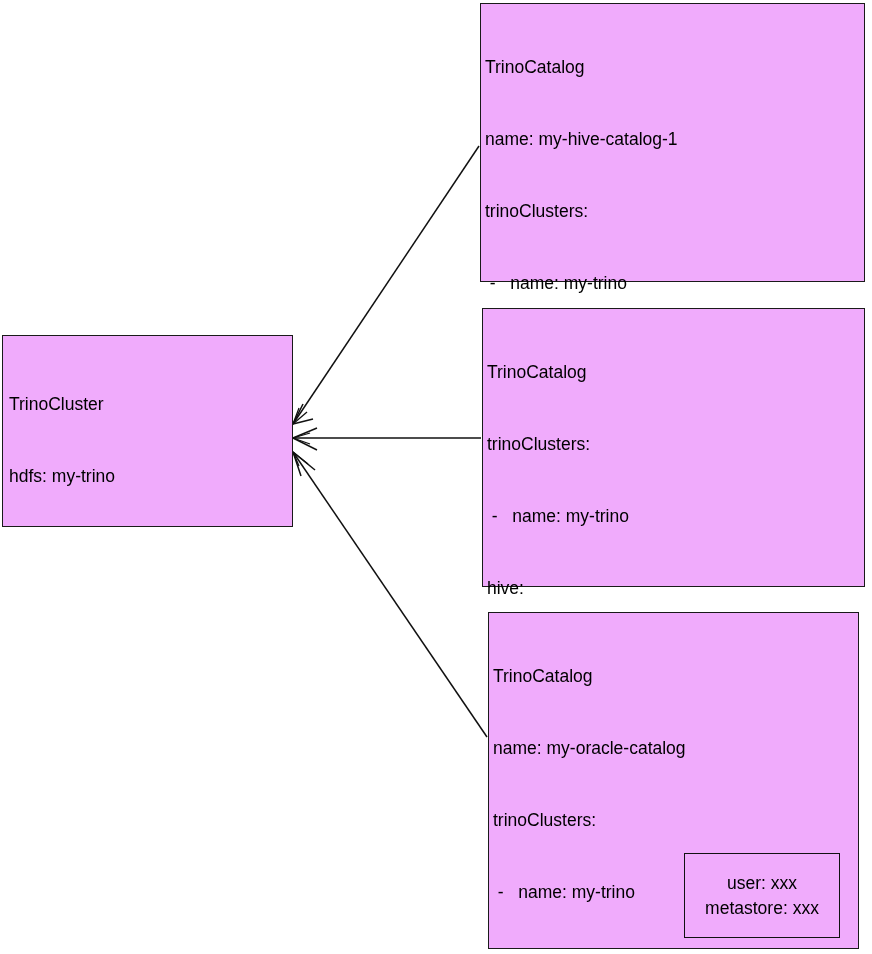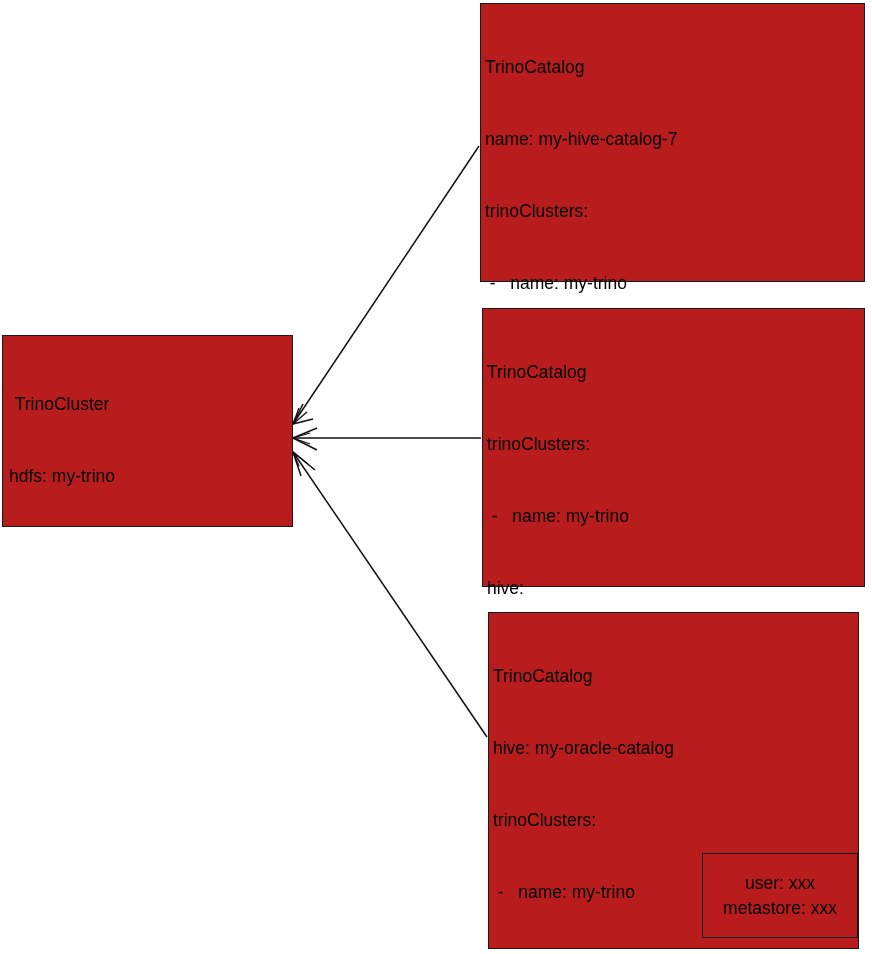--- a/index.html
+++ b/index.html
@@ -15,21 +15,21 @@
   #canvas {
     position: relative;
     width: 872px;
     height: 954px;
     background: #ffffff;
     overflow: hidden;
   }
   .box {
     position: absolute;
     box-sizing: border-box;
-    background: #b91c1c;
+    background: #f0abfc;
     border: 1.6px solid #1a1a1a;
   }
   .yaml {
     position: absolute;
     left: 0;
     top: 0;
     padding: 2px 0 0 4px;
     font-size: 17.5px;
     line-height: 24px;
     color: #000000;
@@ -39,21 +39,20 @@
   .yaml .ln {
     display: block;
     white-space: pre;
   }
   
   #cluster-box {
     left: 2px;
     top: 335px;
     width: 291px;
     height: 192px;
-    text-align: center;
   }
   #cluster-box .yaml { padding-left: 6px; padding-top: 8px; }
   
   #catalog-box-1 {
     left: 480px;
     top: 3px;
     width: 385px;
     height: 279px;
   }
   #catalog-box-2 {
@@ -67,21 +66,21 @@
     top: 612px;
     width: 371px;
     height: 337px;
   }
   #catalog-box-1 .yaml,
   #catalog-box-2 .yaml,
   #catalog-box-3 .yaml { padding-top: 3px; padding-left: 4px; }
 
   
   #secret-box {
-    left: 702px;
+    left: 684px;
     top: 853px;
     width: 156px;
     height: 85px;
     border: 1.8px solid #111111;
     display: flex;
     flex-direction: column;
     align-items: center;
     justify-content: center;
   }
   #secret-box .sline {
@@ -147,21 +146,21 @@
   <div class="box" id="cluster-box">
     <div class="yaml">
       <span class="ln">TrinoCluster</span>
       <span class="ln">hdfs: my-trino</span>
     </div>
   </div>
 
   <div class="box" id="catalog-box-1">
     <div class="yaml">
       <span class="ln">TrinoCatalog</span>
-      <span class="ln">name: my-hive-catalog-7</span>
+      <span class="ln">name: my-hive-catalog-1</span>
       <span class="ln">trinoClusters:</span>
       <span class="ln"> -   name: my-trino</span>
       <span class="ln">hive:</span>
       <span class="ln">   s3: # S3ConnnectionSpec</span>
       <span class="ln">     inline:</span>
       <span class="ln">       host: minio</span>
       <span class="ln">   metastore: # whatever</span>
     </div>
   </div>
 
@@ -173,21 +172,21 @@
       <span class="ln">hive:</span>
       <span class="ln">   hdfs:</span>
       <span class="ln">     # TBD</span>
       <span class="ln">   metastore: # whatever</span>
     </div>
   </div>
 
   <div class="box" id="catalog-box-3">
     <div class="yaml">
       <span class="ln">TrinoCatalog</span>
-      <span class="ln">hive: my-oracle-catalog</span>
+      <span class="ln">name: my-oracle-catalog</span>
       <span class="ln">trinoClusters:</span>
       <span class="ln"> -   name: my-trino</span>
       <span class="ln">oracle:</span>
       
       
     </div>
   </div>
 
   <div class="box" id="secret-box">
     <span class="sline">user: xxx</span>

